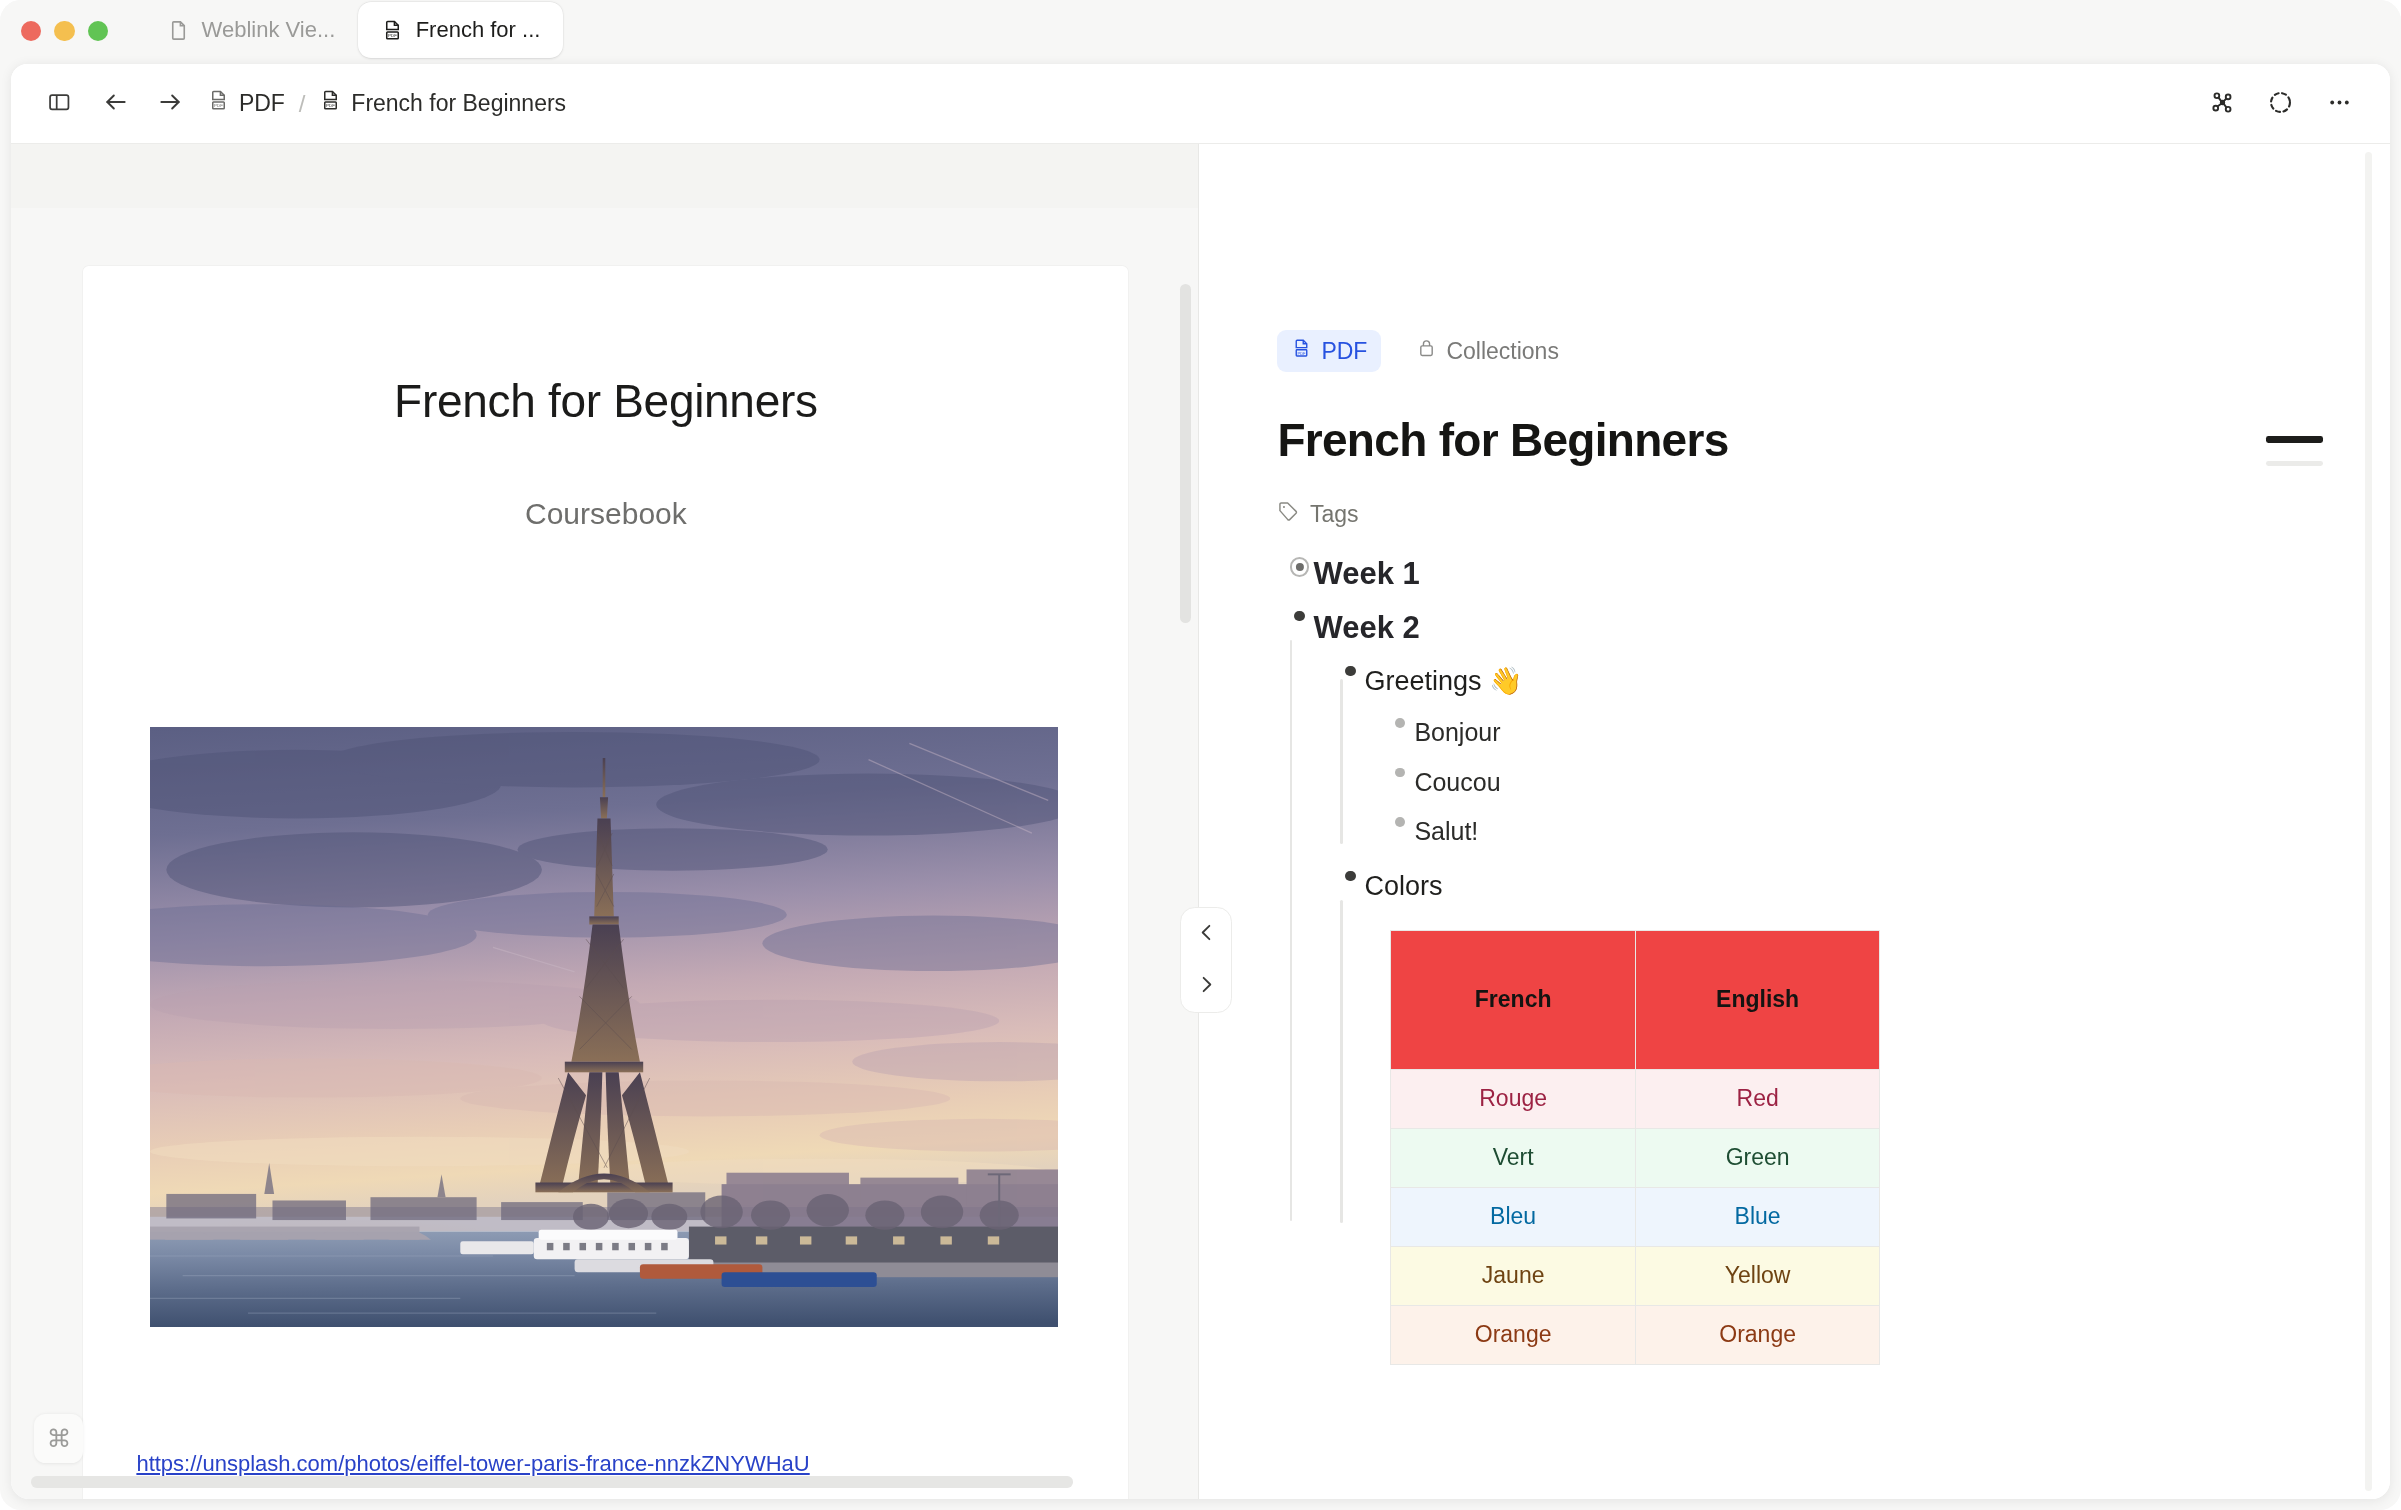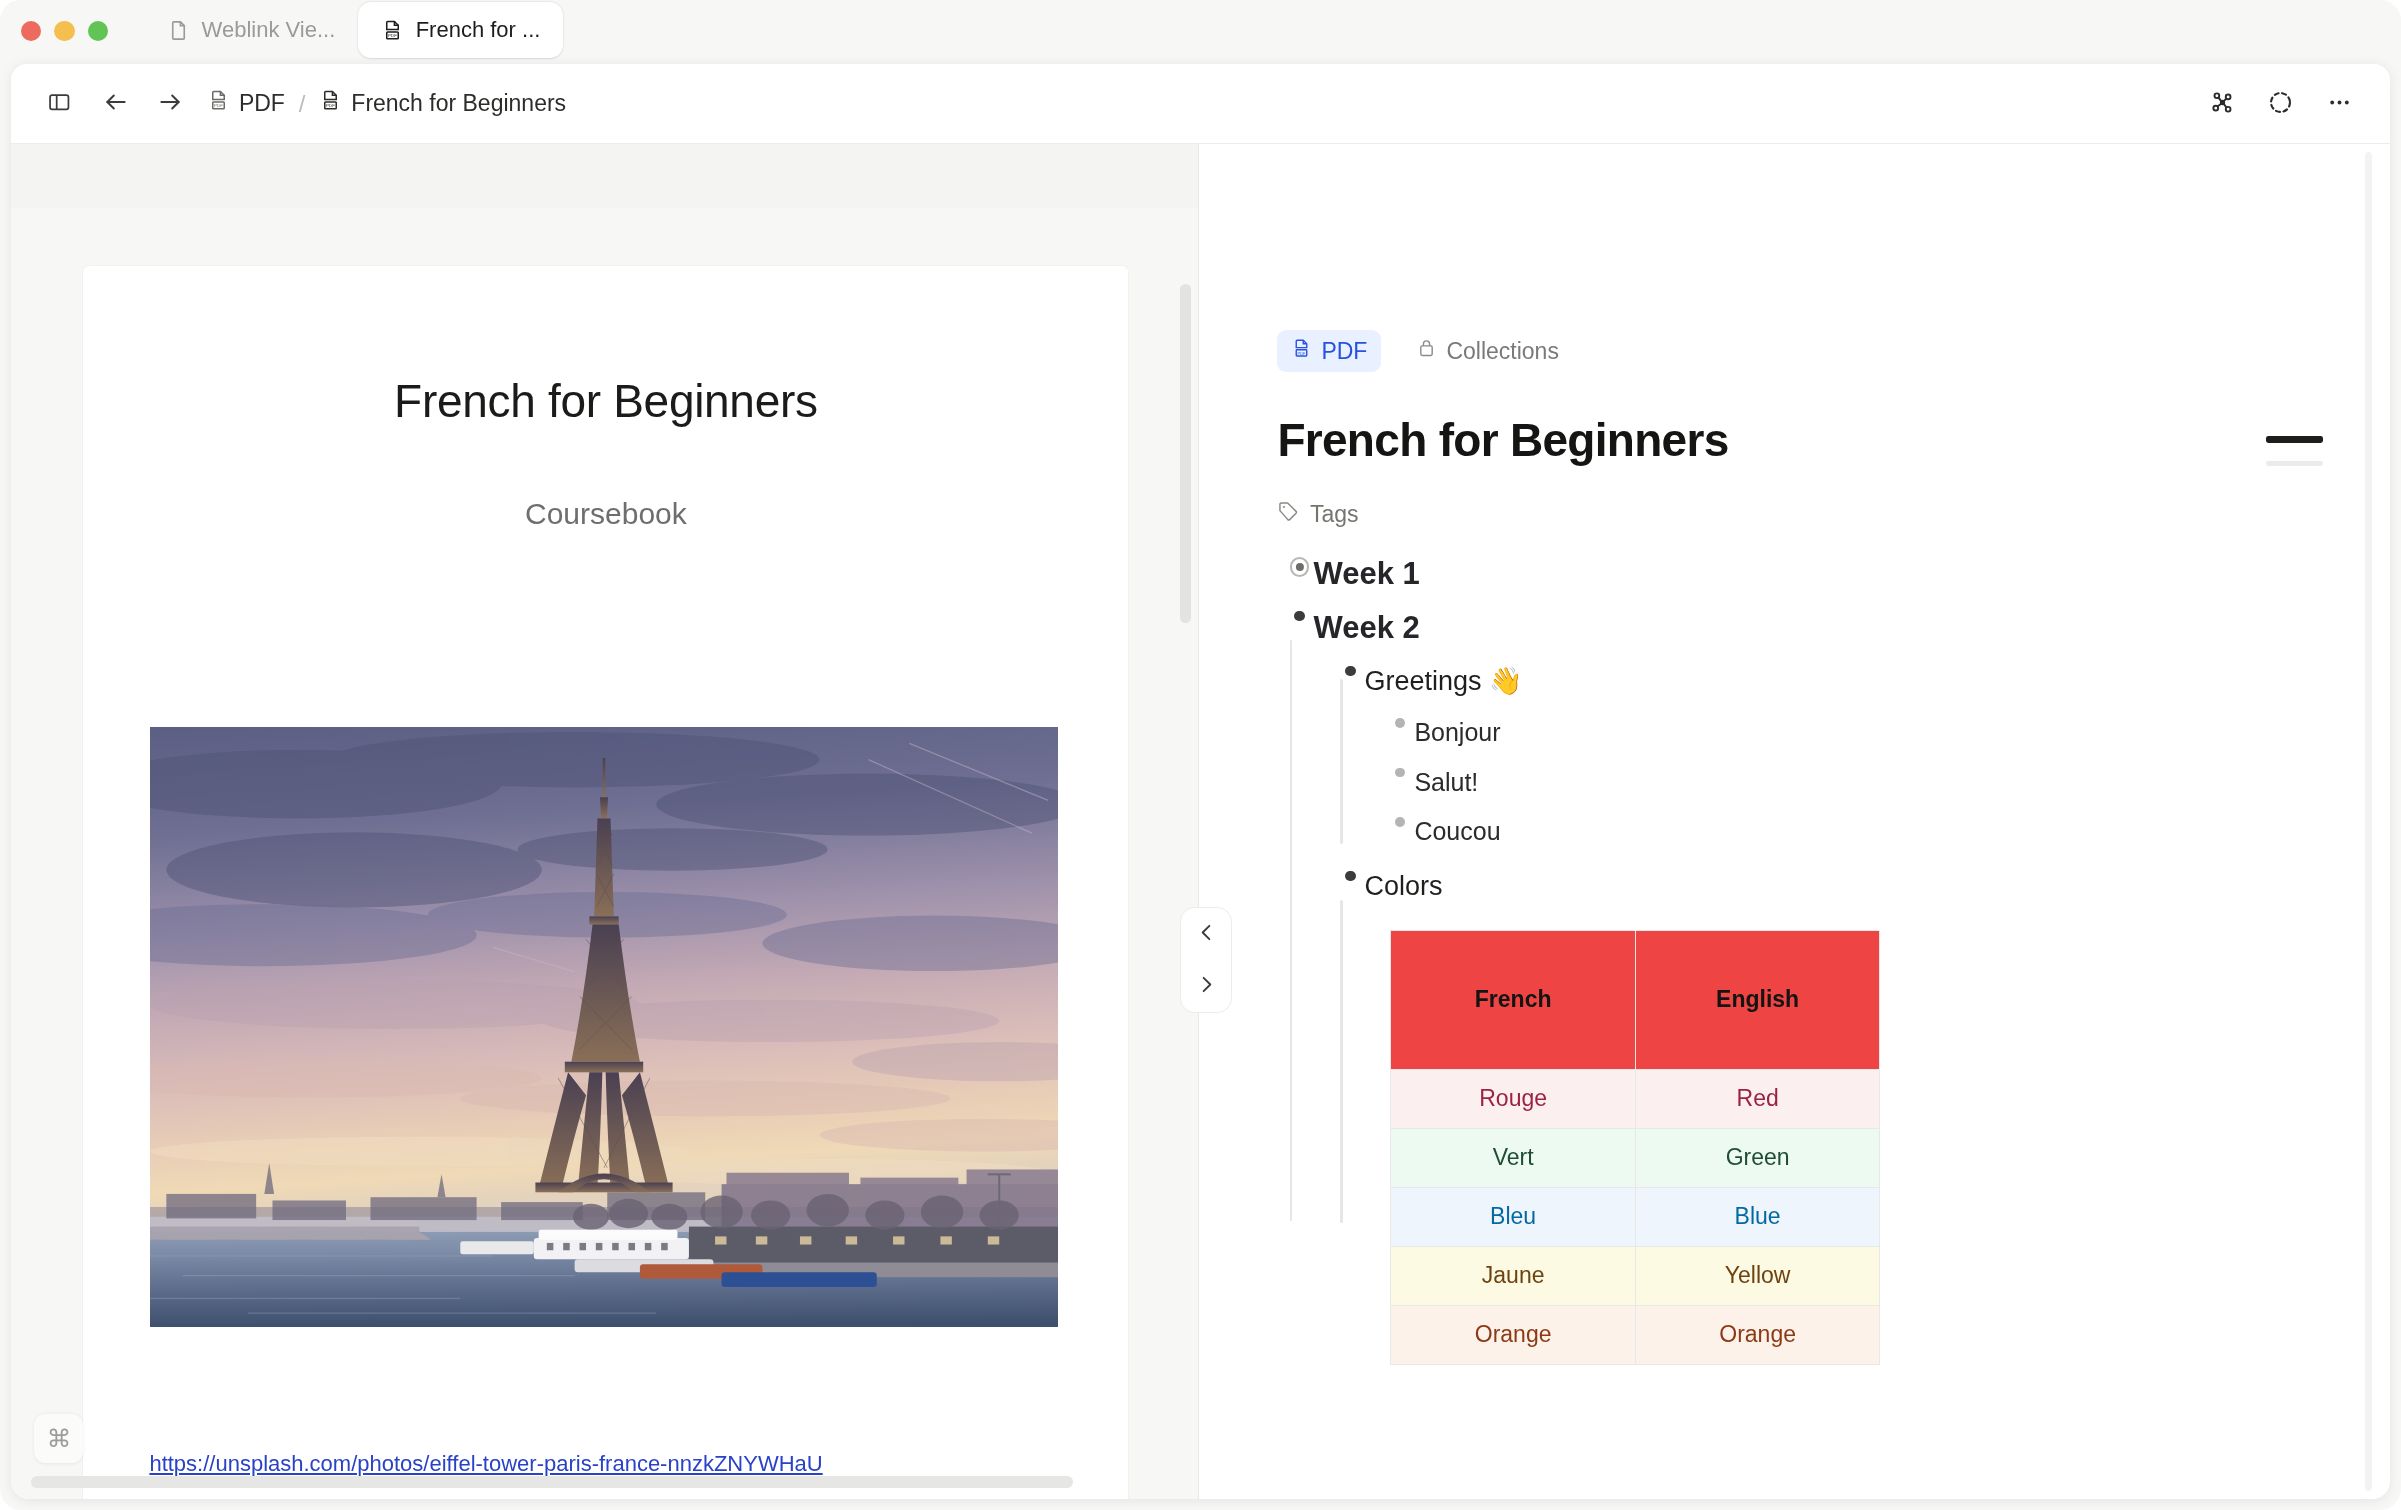--- a/index.html
+++ b/index.html
@@ -169,21 +169,21 @@
     font-weight: 400;
   }
   .pdf-figure {
     position: absolute;
     left: 67px; top: 461px;
     width: 908px; height: 600px;
     overflow: hidden;
   }
   .pdf-link {
     position: absolute;
-    left: 66px; top: 1185px;
+    left: 53px; top: 1185px;
     font-size: 22px;
     color: #2942c8;
     text-decoration: underline;
     white-space: nowrap;
     cursor: default;
   }
 
   .pdf-vscroll {
     position: absolute;
     right: 7.3px; top: 140px;
@@ -802,28 +802,28 @@
               <div class="ol-bullet">
                   <div class="dot small"></div>
                 </div>
               <div class="ol-text">Bonjour</div>
             </div>
 
             <div class="ol-row lvl2">
               <div class="ol-bullet">
                   <div class="dot small"></div>
                 </div>
-              <div class="ol-text">Salut!</div>
+              <div class="ol-text">Coucou</div>
             </div>
 
             <div class="ol-row lvl2">
               <div class="ol-bullet">
                   <div class="dot small"></div>
                 </div>
-              <div class="ol-text">Coucou</div>
+              <div class="ol-text">Salut!</div>
             </div>
 
             <div class="ol-row lvl1" style="margin-top:24.5px;">
               <div class="ol-bullet">
                   <div class="dot"></div>
                 </div>
               <div class="ol-text">Colors</div>
             </div>
 
             <div class="tbl-wrap">

